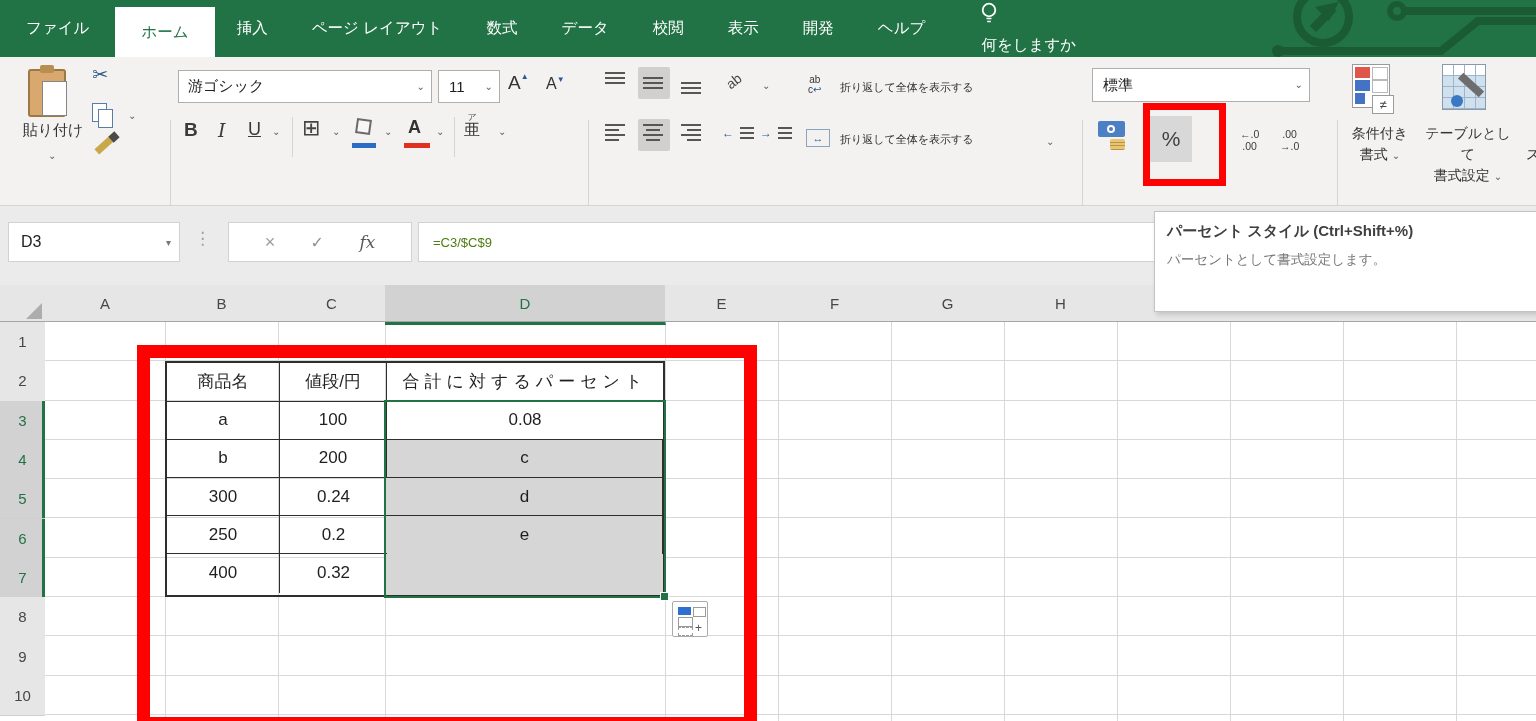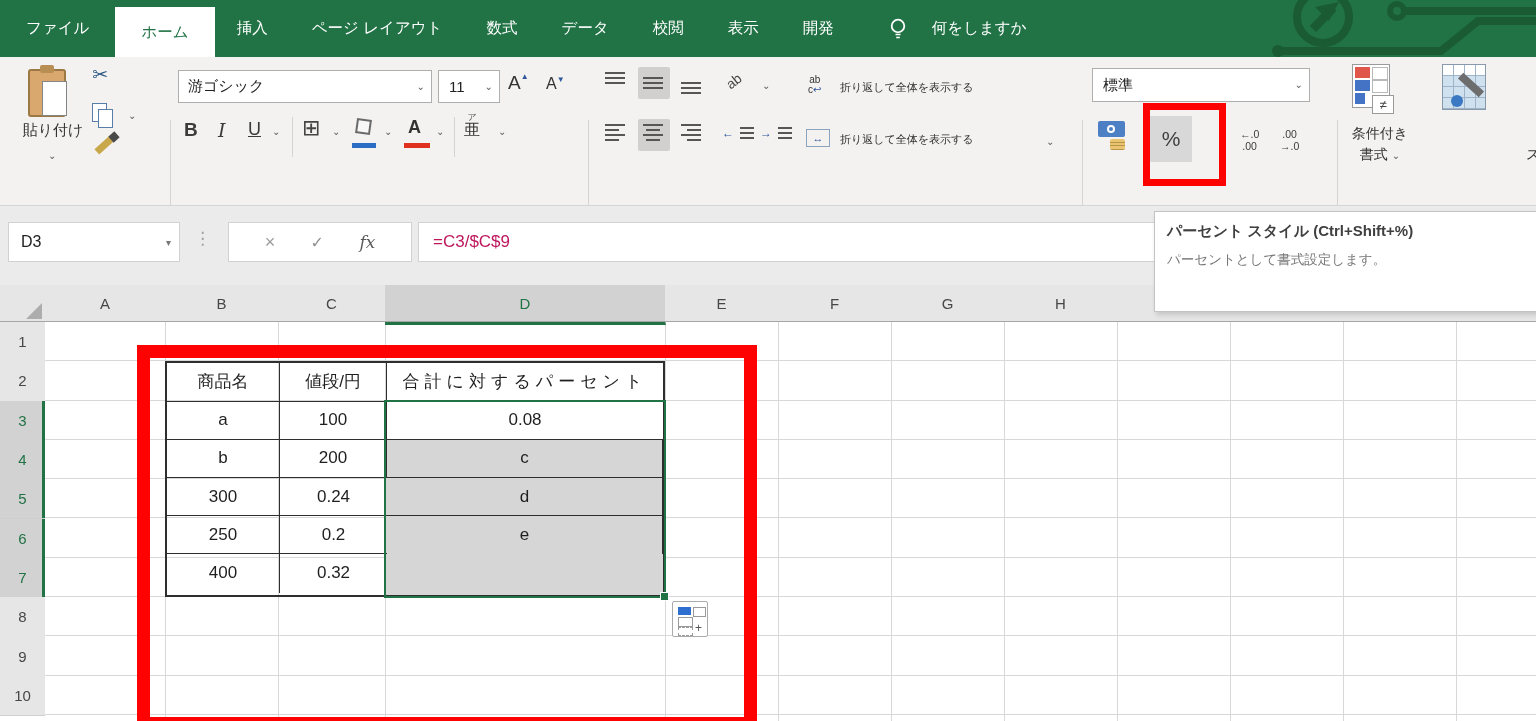--- a/index.html
+++ b/index.html
@@ -6,21 +6,21 @@
   .stage{position:relative;width:1536px;height:721px;overflow:hidden;
          font-family:"Liberation Sans","DejaVu Sans",sans-serif;color:#333;
          background:#fff;-webkit-font-smoothing:antialiased;}
   .abs{position:absolute;box-sizing:border-box;}
   
   .tabbar{position:absolute;left:0;top:0;width:1536px;height:57px;background:#217346;
           display:flex;align-items:stretch;color:#fff;font-size:15.5px;z-index:2;}
   .tab{display:flex;align-items:center;padding:0 22px;cursor:default;white-space:nowrap;}
   .tab.file{padding:0 26px;}
   .tab.active{background:#fff;color:#217346;height:50px;align-self:flex-end;padding:0 26px;}
-  .tellme{display:flex;align-items:center;gap:26px;margin-left:34px;}
+  .tellme{display:flex;gap:9px;margin-left:34px;flex-direction:column;}
   .circuit{position:absolute;right:0;top:0;z-index:0;}
   .tabbar .tab,.tabbar .tellme{z-index:1;}
   
   .ribbon{position:absolute;left:0;top:57px;width:1536px;height:148px;background:#f3f2f1;
           border-bottom:1px solid #d4d4d4;z-index:1;}
   .gsep{position:absolute;width:1px;background:#d6d4d2;top:63px;height:130px;}
   .glabel{position:absolute;top:183px;font-size:13px;color:#5c5a58;text-align:center;}
   .launch{position:absolute;top:182px;font-size:12px;color:#6a6a6a;cursor:pointer;}
   .chev{font-size:10px;color:#5f5f5f;line-height:1;}
   .ribbtn{cursor:pointer;}
@@ -77,20 +77,21 @@
     </svg>
     <div class="tab file">ファイル</div>
     <div class="tab active">ホーム</div>
     <div class="tab">挿入</div>
     <div class="tab">ページ レイアウト</div>
     <div class="tab">数式</div>
     <div class="tab">データ</div>
     <div class="tab">校閲</div>
     <div class="tab">表示</div>
     <div class="tab">開発</div>
+    <div class="tab">ヘルプ</div>
     <div class="tellme">
       <svg width="16" height="26" viewBox="0 0 16 26">
         <circle cx="8" cy="10" r="6.3" fill="none" stroke="#fff" stroke-width="1.8"></circle>
         <path d="M5.5 18.5h5M6.2 21.5h3.6" stroke="#fff" stroke-width="1.6" fill="none"></path>
       </svg>
       <span>何をしますか</span>
     </div>
   </div>
 
   <div class="ribbon">
@@ -258,39 +259,43 @@
     <div class="abs" style="left:1372px;top:38px;width:22px;height:19px;background:#fff;border:1px solid #9a9a9a;display:flex;align-items:center;justify-content:center;font-size:13px;color:#444">≠</div>
     <div class="abs ribbtn" style="left:1336px;top:66px;width:88px;text-align:center;font-size:14px;color:#333;line-height:1.5">
       <div>条件付き</div>
       <div><span>書式</span> <span class="chev">⌄</span></div>
     </div>
     <div class="abs ribbtn" style="left:1442px;top:7px;width:44px;height:46px;border:1px solid #8899aa;background:linear-gradient(to bottom,#ffffff 0,#ffffff 11px,#cfe0ef 11px,#cfe0ef 100%);background-clip:padding-box">
       <div style="position:absolute;inset:0;background-image:repeating-linear-gradient(to bottom,transparent 0,transparent 10px,#9fb4c8 10px,#9fb4c8 11px),repeating-linear-gradient(to right,transparent 0,transparent 10px,#9fb4c8 10px,#9fb4c8 11px)"></div>
       <div style="position:absolute;left:14px;top:16px;width:28px;height:8px;background:#6d6d6d;transform:rotate(42deg)"></div>
       <div style="position:absolute;left:8px;top:30px;width:12px;height:12px;background:#3b78c3;border-radius:50%"></div>
     </div>
+    <div class="abs ribbtn" style="left:1420px;top:66px;width:96px;text-align:center;font-size:14px;color:#333;line-height:1.5">
+      <div>テーブルとして</div>
+      <div><span>書式設定</span> <span class="chev">⌄</span></div>
+    </div>
     <div class="abs" style="left:1526px;top:89px;font-size:14px;color:#333">ス</div>
     <div class="glabel" style="left:1438px;width:64px">スタイル</div>
   </div>
 
   <div class="redbox small" style="left:1143px;top:103px;width:69px;height:69px"></div>
 
   <div class="fbar">
     <div class="abs whitebox" style="left:8px;top:16px;width:172px;height:40px;display:flex;align-items:center;padding:0 8px 0 12px">
       <span style="font-size:16px;color:#222">D3</span>
       <span style="margin-left:auto;font-size:10px;color:#777">▾</span>
     </div>
     <div class="abs" style="left:194px;top:22px;font-size:17px;color:#a0a0a0">⋮</div>
     <div class="abs whitebox" style="left:228px;top:16px;width:184px;height:40px;display:flex;align-items:center;justify-content:space-around;padding:0 18px">
       <span style="font-size:18px;color:#9b9b9b">×</span>
       <span style="font-size:16px;color:#8f8f8f">✓</span>
       <span style="font-size:17px;color:#5a5a5a;font-style:italic;font-family:'DejaVu Serif',serif">fx</span>
     </div>
     <div class="abs whitebox" style="left:418px;top:16px;width:1118px;height:40px;display:flex;align-items:center;padding-left:14px">
-      <span style="font-size:17px;color:#be185d">=C3/$C$9</span>
+      <span style="font-size:13px;color:#4d7c0f">=C3/$C$9</span>
     </div>
   </div>
 
   <div class="colhdr" style="left:0;width:45px">
     <div style="position:absolute;right:3px;bottom:3px;width:0;height:0;border-left:16px solid transparent;border-bottom:16px solid #adadad"></div>
   </div>
   <div class="colhdr" style="left:45px;width:120px">A</div>
   <div class="colhdr" style="left:165px;width:113px">B</div>
   <div class="colhdr" style="left:278px;width:107px">C</div>
   <div class="colhdr sel" style="left:385px;width:280px">D</div>

